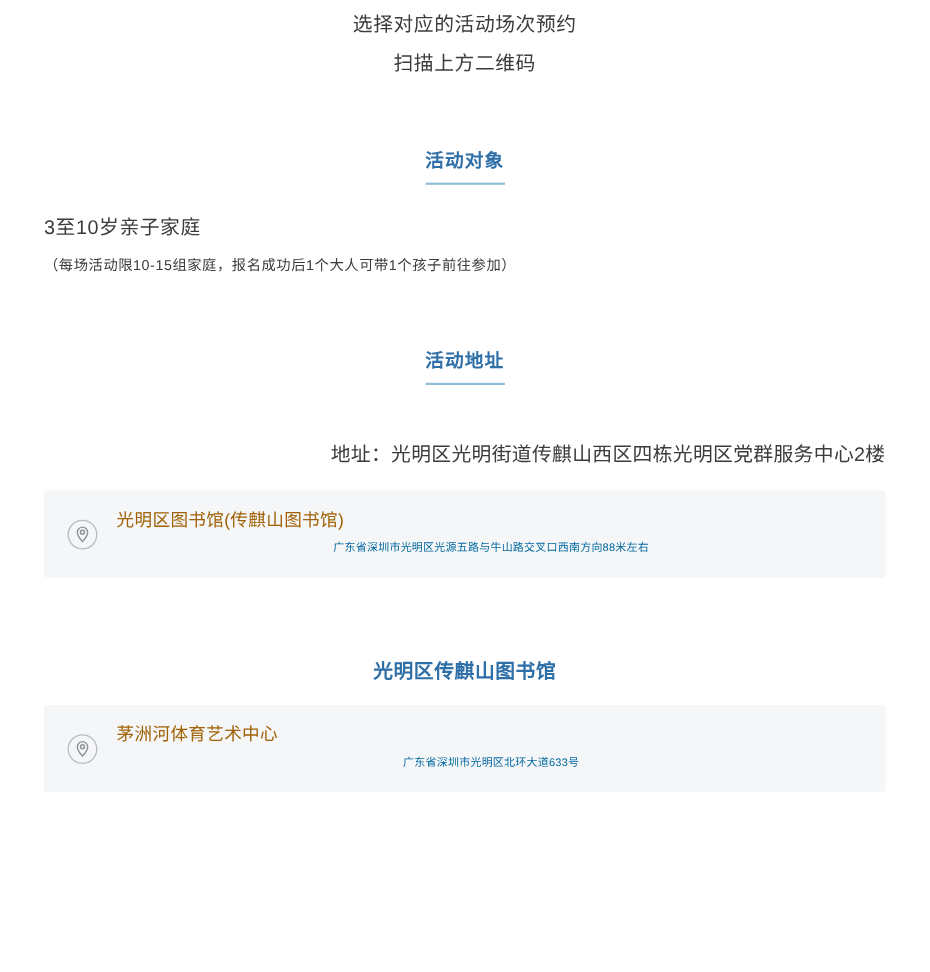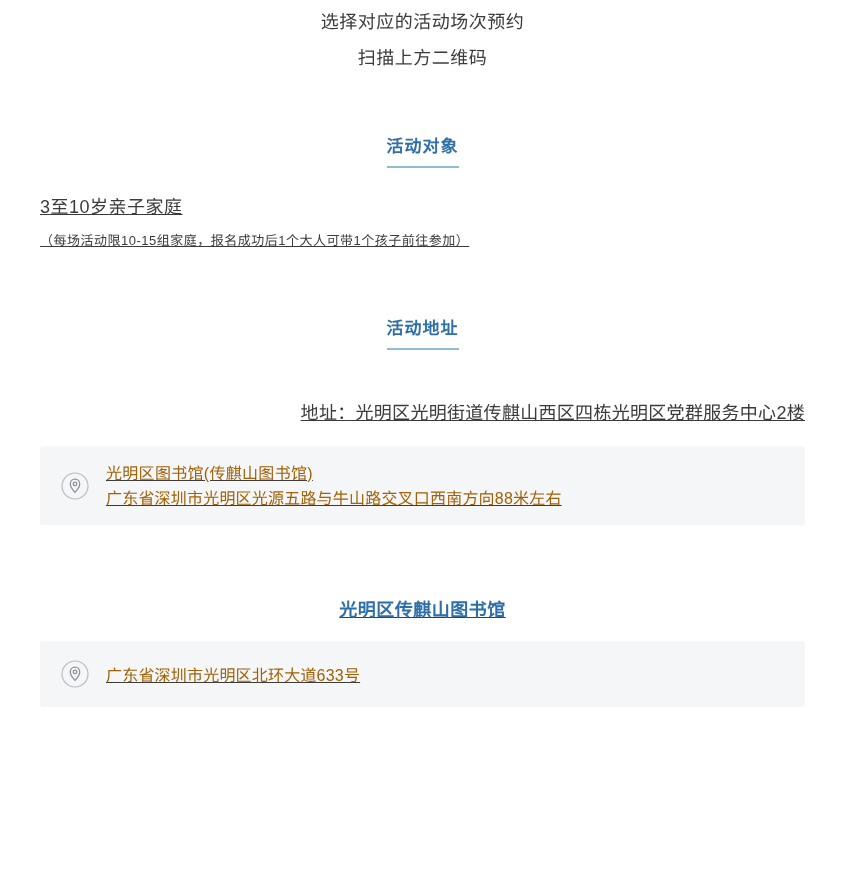--- a/index.html
+++ b/index.html
@@ -24,21 +24,20 @@
     padding-top: 4px;
   }
   .intro-line {
     font-size: 18px;
     line-height: 36px;
     color: #3b3b3b;
     letter-spacing: 0.5px;
   }
   .section {
     margin-top: 0;
-    text-decoration: underline;
   }
   .section-title-wrap {
     text-align: center;
   }
   .section-title {
     display: inline-block;
     font-size: 17px;
     font-weight: bold;
     color: #2f6fa8;
     letter-spacing: 1px;
@@ -99,25 +98,26 @@
     flex: 1 1 auto;
     min-width: 0;
   }
   .map-title {
     font-size: 16px;
     color: #a16207;
     line-height: 24px;
     letter-spacing: 0.3px;
   }
   .map-sub {
-    font-size: 16px;
-    color: #a16207;
+    font-size: 10px;
+    color: #0369a1;
     line-height: 20px;
     margin-top: 3px;
     letter-spacing: 0.2px;
+    text-align: center;
   }
 </style>
 </head>
 <body>
 
 <div class="page">
 
   <div class="intro">
     <div class="intro-line">选择对应的活动场次预约</div>
     <div class="intro-line">扫描上方二维码</div>
@@ -167,20 +167,21 @@
       <div class="venue-name">光明区传麒山图书馆</div>
       <div class="map-card">
         <div class="map-pin">
           <svg width="30" height="30" viewBox="0 0 30 30" aria-hidden="true">
             <circle cx="15" cy="15" r="13" fill="none" stroke="#b9bcc0" stroke-width="1.2"></circle>
             <path d="M15 8.2c-2.6 0-4.7 2.1-4.7 4.7 0 3.5 4.7 8.4 4.7 8.4s4.7-4.9 4.7-8.4c0-2.6-2.1-4.7-4.7-4.7z" fill="none" stroke="#8d9196" stroke-width="1.3"></path>
             <circle cx="15" cy="12.9" r="1.8" fill="none" stroke="#8d9196" stroke-width="1.3"></circle>
           </svg>
         </div>
         <div class="map-card-body">
+          <div class="map-title">茅洲河体育艺术中心</div>
           <div class="map-sub">广东省深圳市光明区北环大道633号</div>
         </div>
       </div>
     </div>
 
     <div class="spacer-lg"></div>
     <div class="spacer-md"></div>
 
   </div>
 

